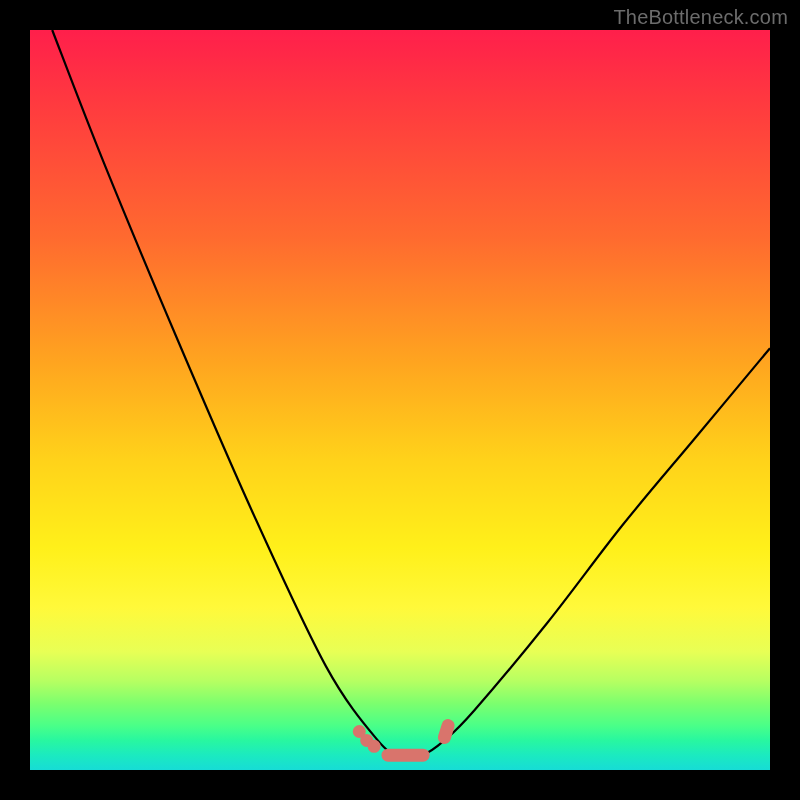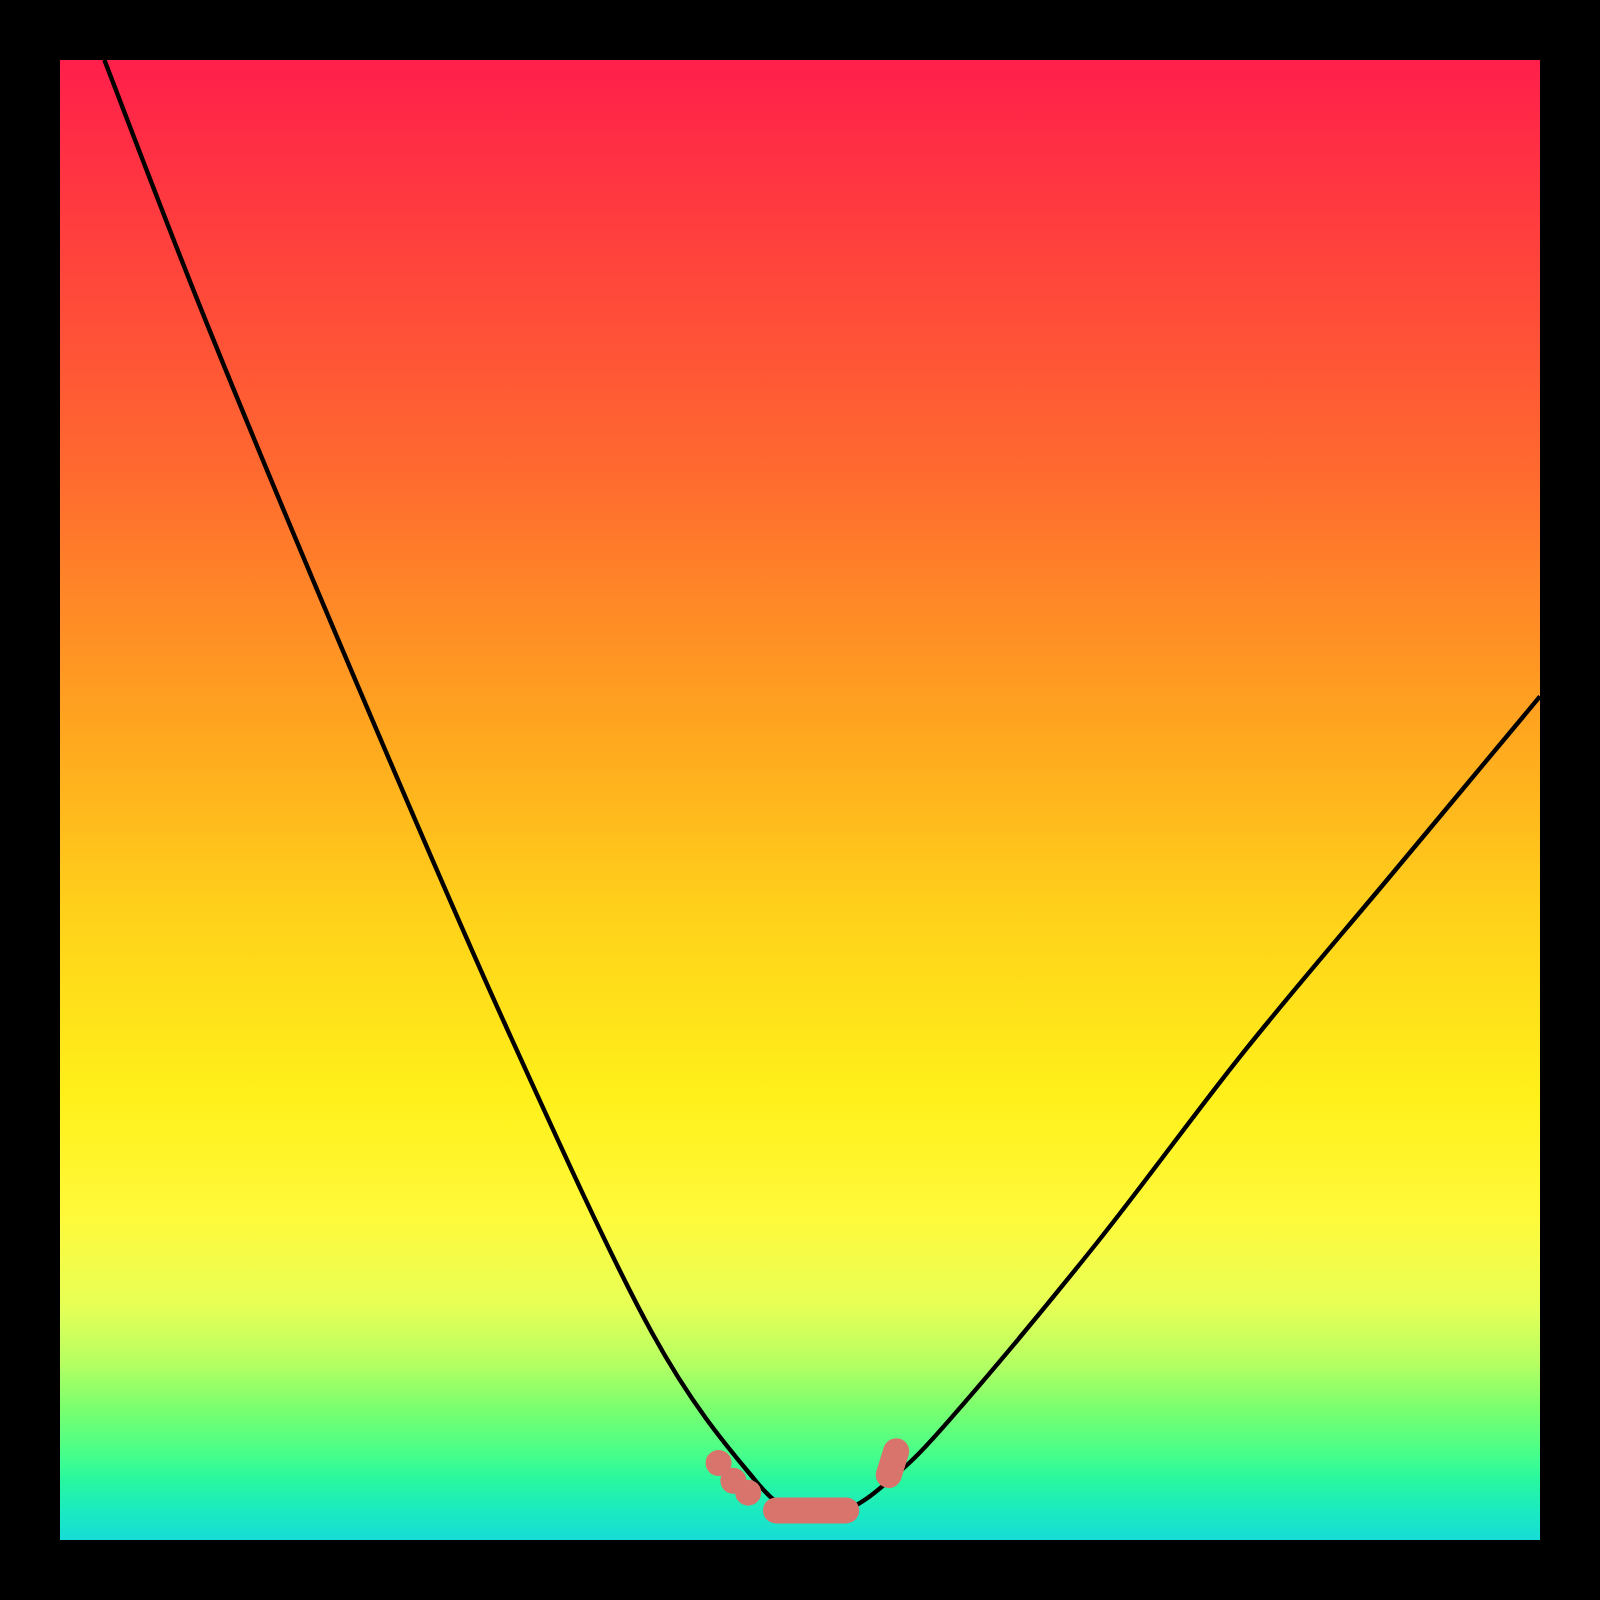--- a/index.html
+++ b/index.html
@@ -70,14 +70,15 @@
           <circle cx="329.3" cy="701.52" r="6.5" fill="#d9746c"></circle>
           <circle cx="336.7" cy="710.4" r="6.5" fill="#d9746c"></circle>
           <circle cx="344.1" cy="716.32" r="6.5" fill="#d9746c"></circle>
           <rect x="351.5" y="718.7" width="48.10000000000002" height="13" rx="6.5" fill="#d9746c"></rect>
           <line x1="414.40000000000003" y1="707.44" x2="418.09999999999997" y2="695.6" stroke="#d9746c" stroke-width="13" stroke-linecap="round"></line>
         </g>
     </svg>
 
   </div>
 
+  <div class="watermark">TheBottleneck.com</div>
 
 </div>
 
 </body></html>

